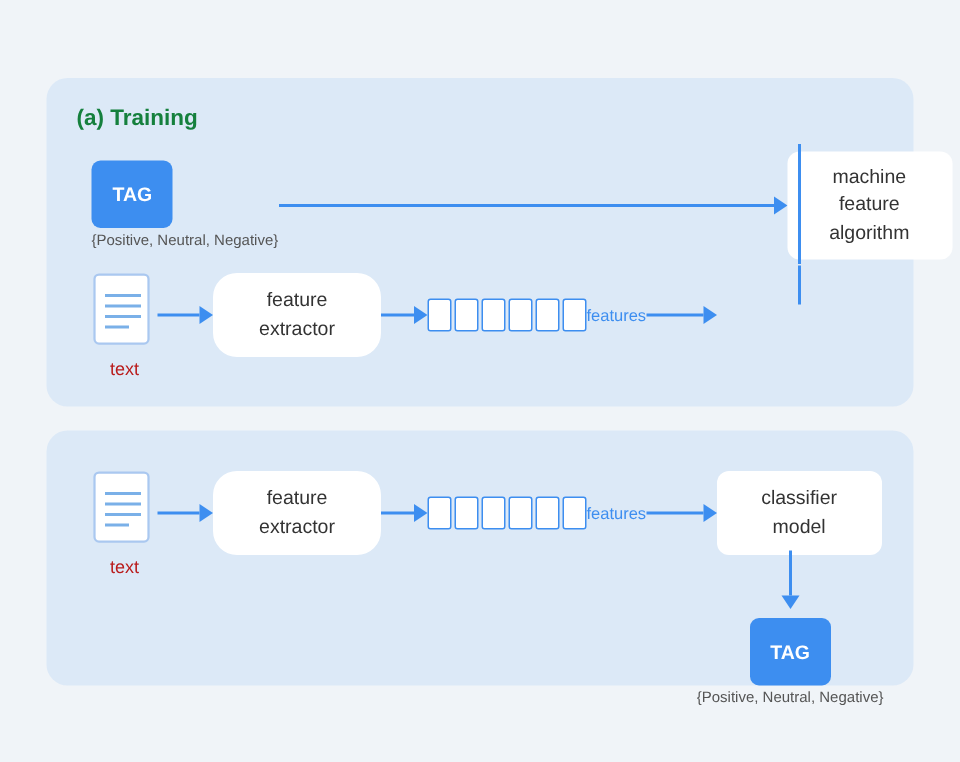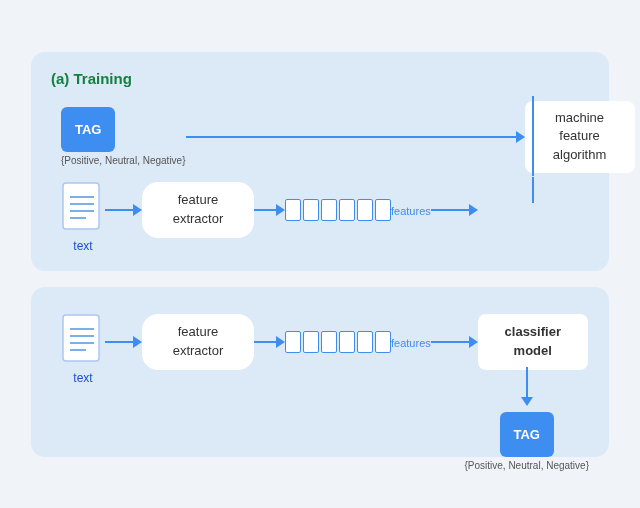--- a/index.html
+++ b/index.html
@@ -39,21 +39,21 @@
     }
     
     .doc-icon {
       width: 44px;
       height: 54px;
       flex-shrink: 0;
     }
     .doc-label {
       text-align: center;
       font-size: 12px;
-      color: #1d4ed8;
+      color: #b91c1c;
       margin-top: 4px;
     }
     .doc-container {
       display: flex;
       flex-direction: column;
       align-items: center;
     }
     
     .arrow {
       display: flex;
@@ -93,21 +93,20 @@
     }
     .ml-algo-box {
       width: 110px;
       height: 72px;
       padding: 8px;
     }
     .classifier-box {
       width: 110px;
       height: 56px;
       padding: 8px;
-      font-weight: bold;
     }
     
     .features-container {
       display: flex;
       flex-direction: row;
       align-items: center;
     }
     .features-array {
       display: flex;
       gap: 2px;

